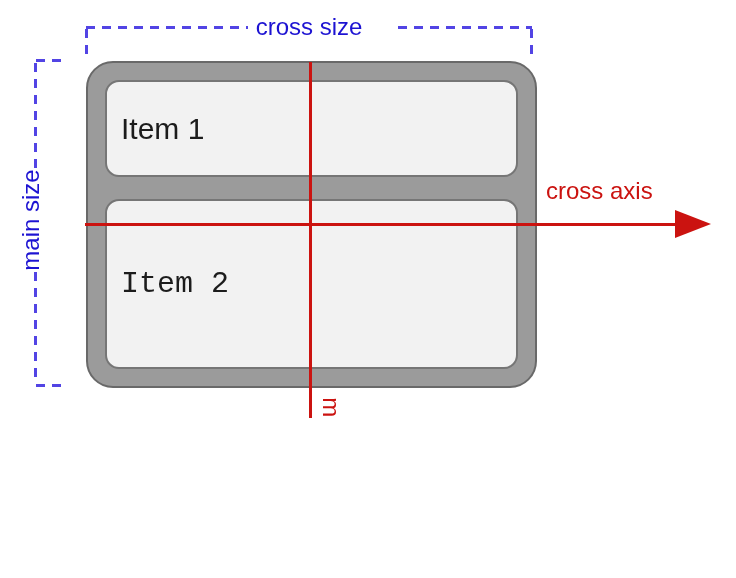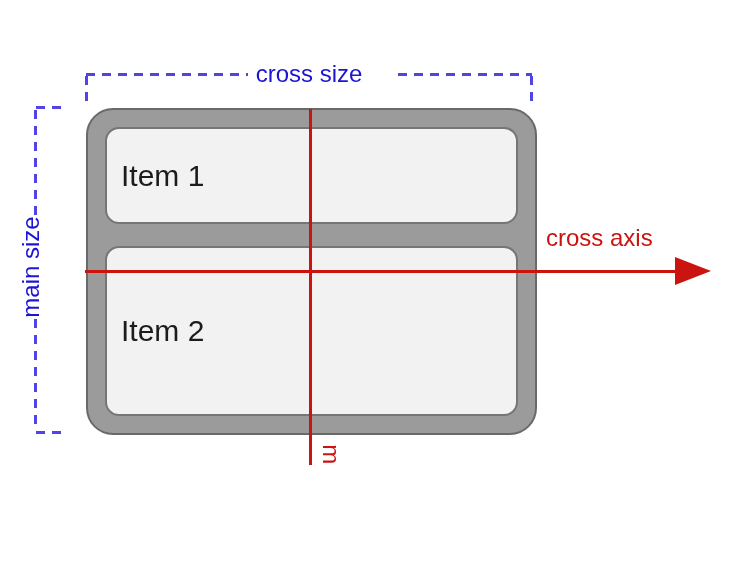--- a/index.html
+++ b/index.html
@@ -14,21 +14,20 @@
     --canvas-bg:#ffffff;
   }
   *{margin:0;padding:0;box-sizing:border-box;}
   html,body{background:#fff;}
   body{font-family:"Liberation Sans", sans-serif;}
   .stage{
     position:relative;
     width:736px;height:418px;
     background:var(--canvas-bg);
     overflow:hidden;
-    margin-top:47px;
   }
 
   
   .flex-container{
     position:absolute;left:86px;top:61px;width:451px;height:327px;
     background:var(--container-fill);
     border:2px solid var(--container-border);
     border-radius:27px;
     padding:17px;
     display:flex;flex-direction:column;gap:22px;
@@ -36,21 +35,21 @@
   }
   .flex-item{
     background:var(--item-fill);
     border:2px solid var(--item-border);
     border-radius:14px;
     display:flex;align-items:center;
     padding-left:14px;
     font-size:30px;color:var(--item-text);
   }
   .flex-item.first{height:97px;}
-  .flex-item.second{flex:1;}
+  .flex-item.second{flex:1;font-family:Liberation Mono, monospace;}
 
   
   .hdash{
     position:absolute;height:3px;
     background:repeating-linear-gradient(90deg,var(--dash-blue) 0 9px,transparent 9px 16px);
     z-index:2;
   }
   .vdash{
     position:absolute;width:3px;
     background:repeating-linear-gradient(180deg,var(--dash-blue) 0 9px,transparent 9px 16px);

